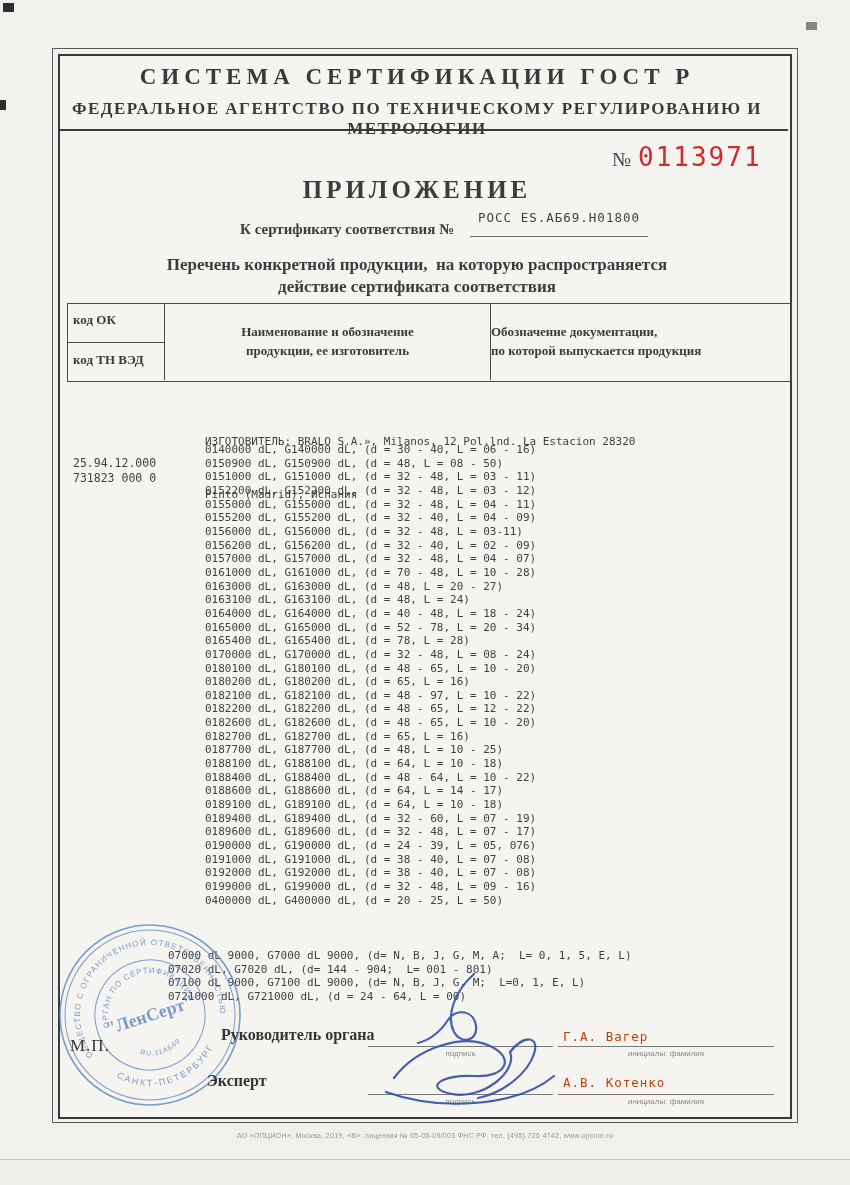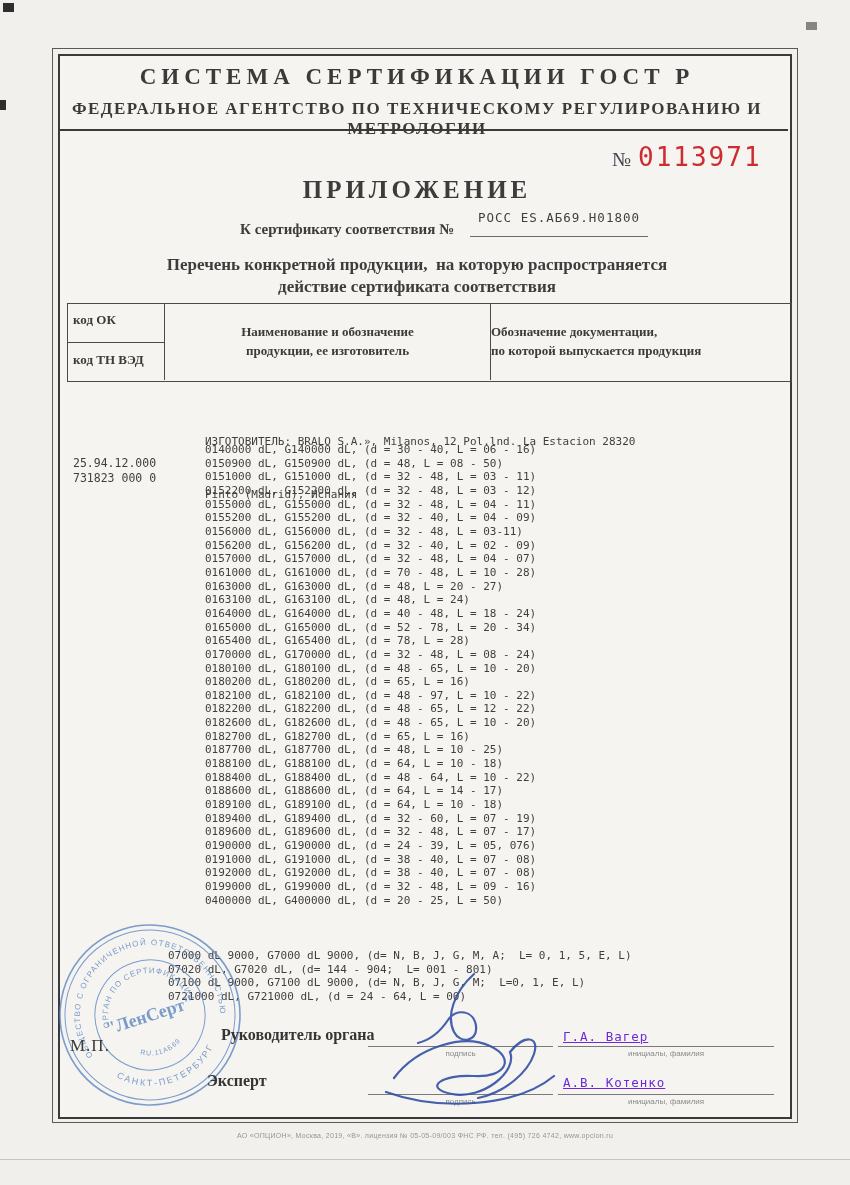--- a/index.html
+++ b/index.html
@@ -46,21 +46,21 @@
   .code-ok{left:73px;top:444px;font-size:11.5px;margin-top:12px;}
   .code-tnved{left:73px;top:471px;font-size:11.5px;}
   .plist{font-size:11px;}
   .plist .pline{height:13.66px;line-height:13.66px;white-space:pre;font-family:"DejaVu Sans Mono",monospace;color:#3f3f3f;}
   .plist-main{left:205px;top:443px;}
   .plist-wide{left:168px;top:949px;}
 
   .sig-label{font-size:16px;font-weight:bold;color:#353535;}
   .sig-line{height:1px;background:#7a7a7a;}
   .sig-caption{font-size:8px;color:#8a8a8a;font-family:"Liberation Sans",sans-serif;}
-  .sig-name{font-family:"DejaVu Sans Mono",monospace;font-size:12.5px;letter-spacing:1px;color:#6d28d9;white-space:pre;text-decoration:underline;}
+  .sig-name{font-family:"DejaVu Sans Mono",monospace;font-size:12.5px;letter-spacing:1px;color:#c2410c;white-space:pre;}
   .mp{left:70px;top:1036px;font-size:17px;color:#3a3a3a;letter-spacing:1px;}
 
   .footer{left:0;top:1132px;width:850px;text-align:center;font-family:"Liberation Sans",sans-serif;font-size:7px;color:#999590;letter-spacing:.3px;}
 
   .artifact{background:#2e2e2e;}
   .stamp-svg,.sig-svg{pointer-events:none;}
 </style>
 </head>
 <body>
 

